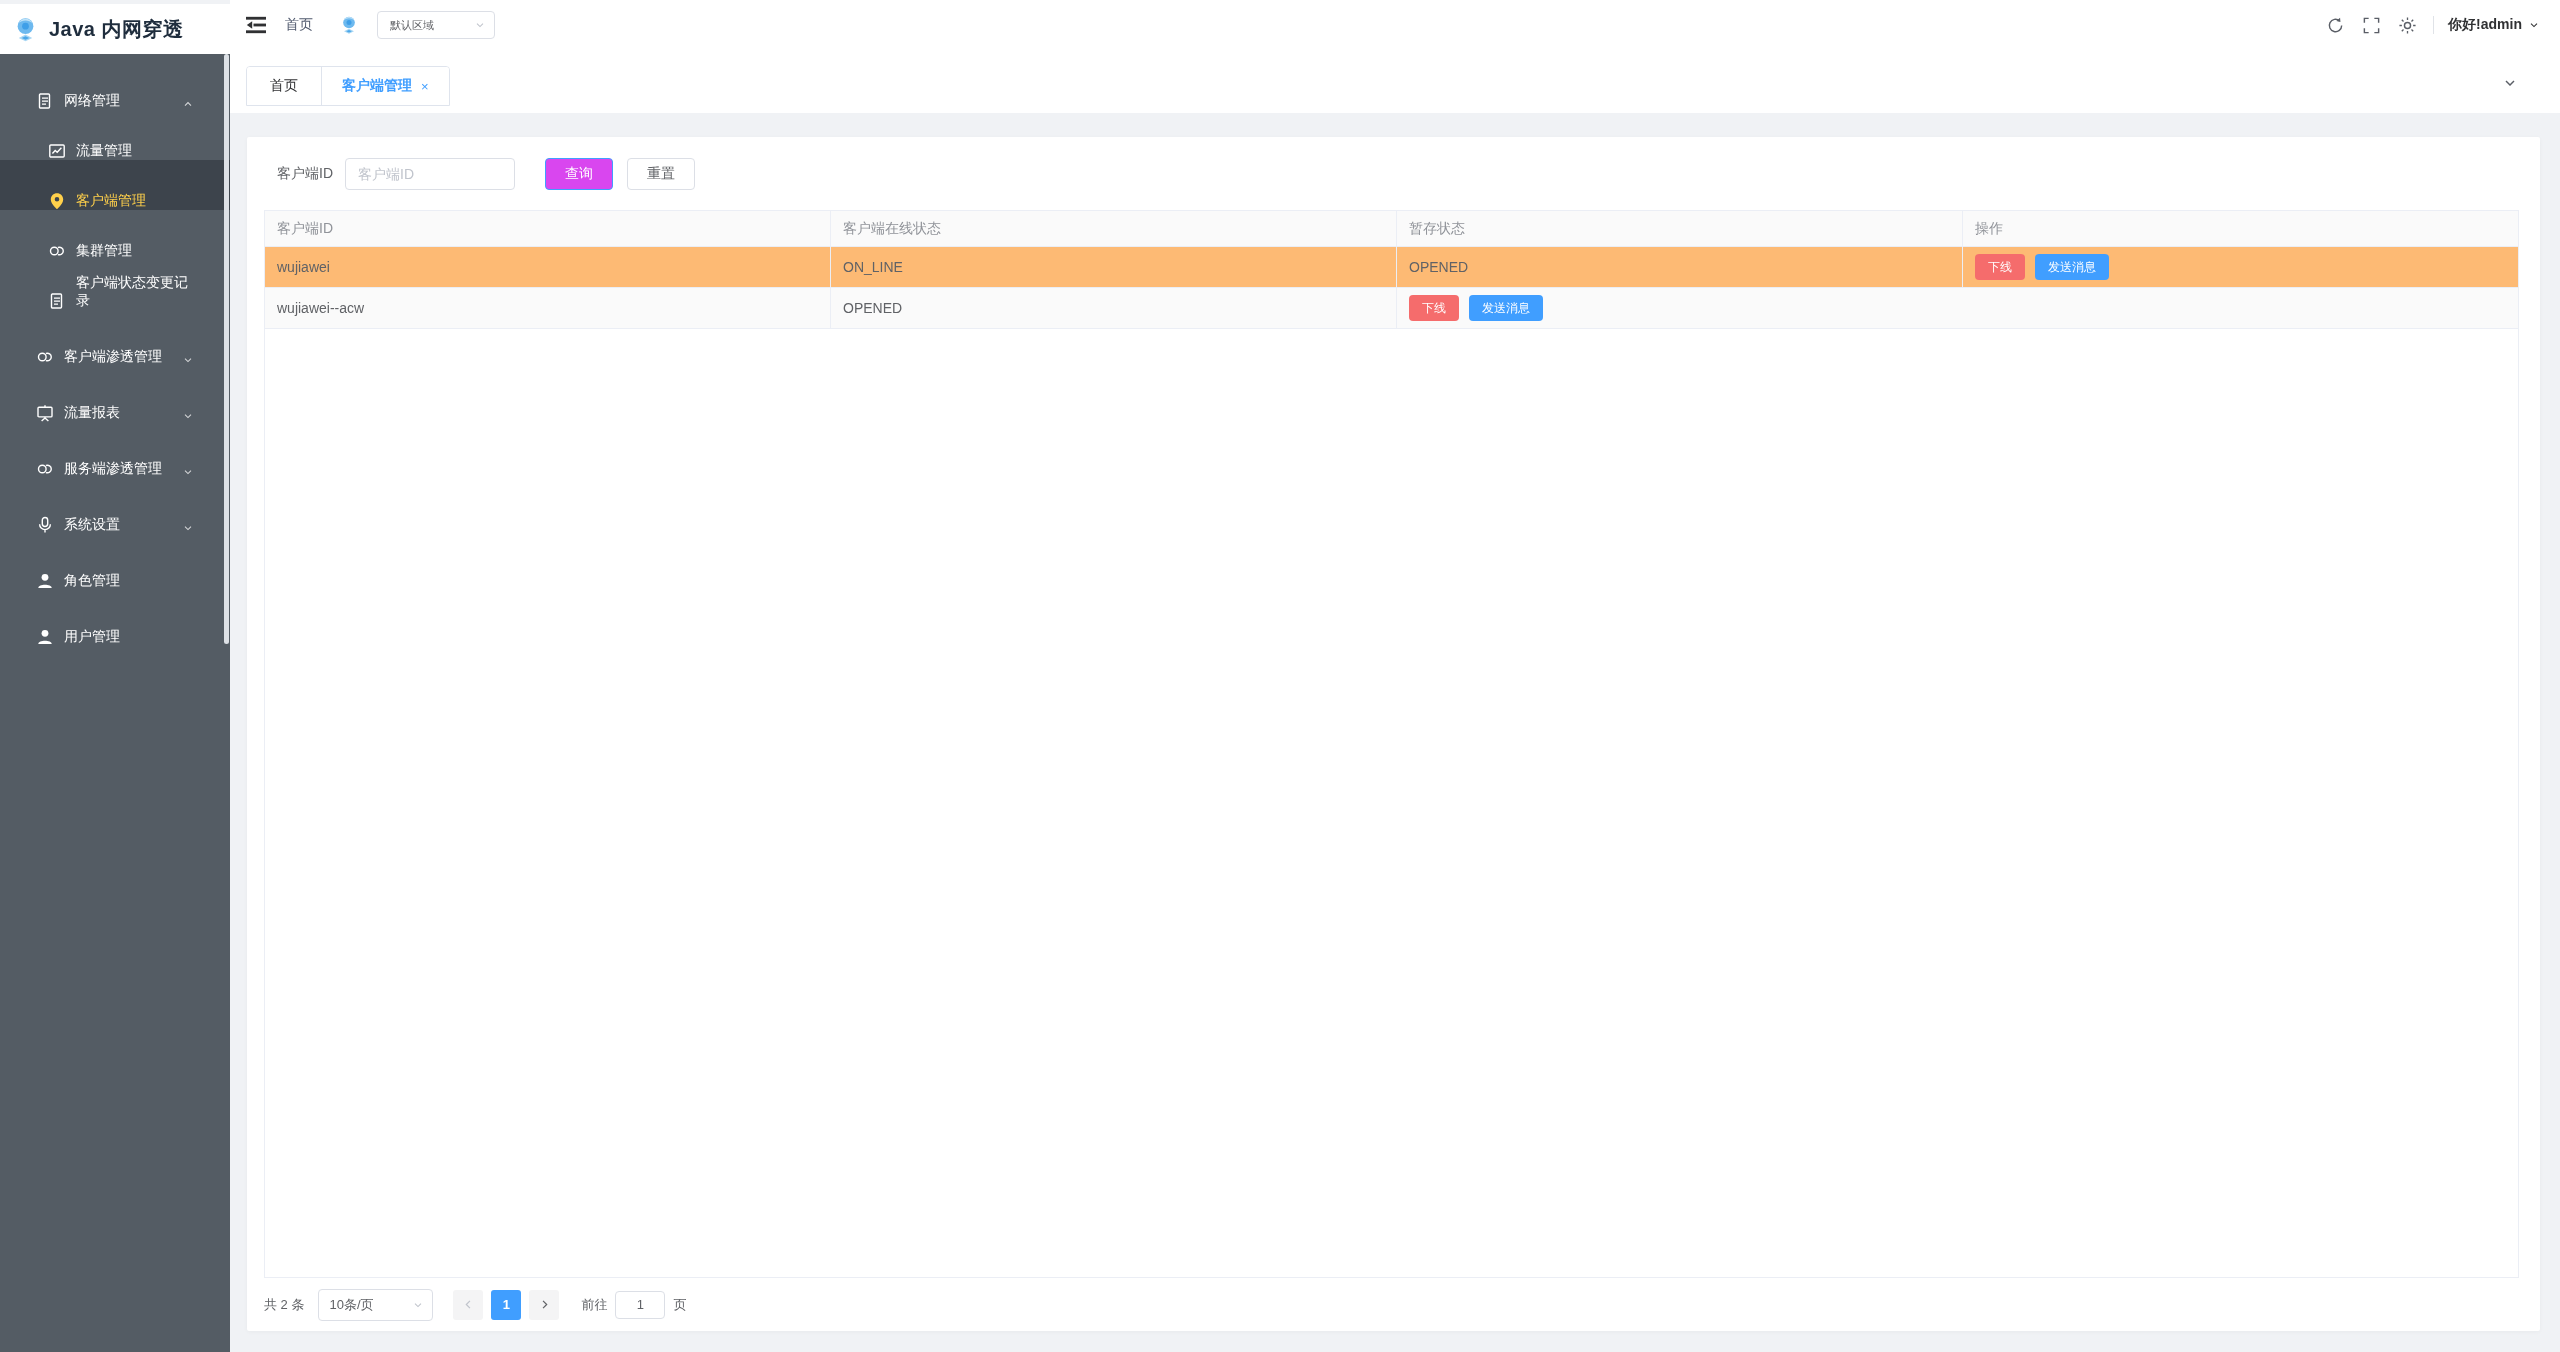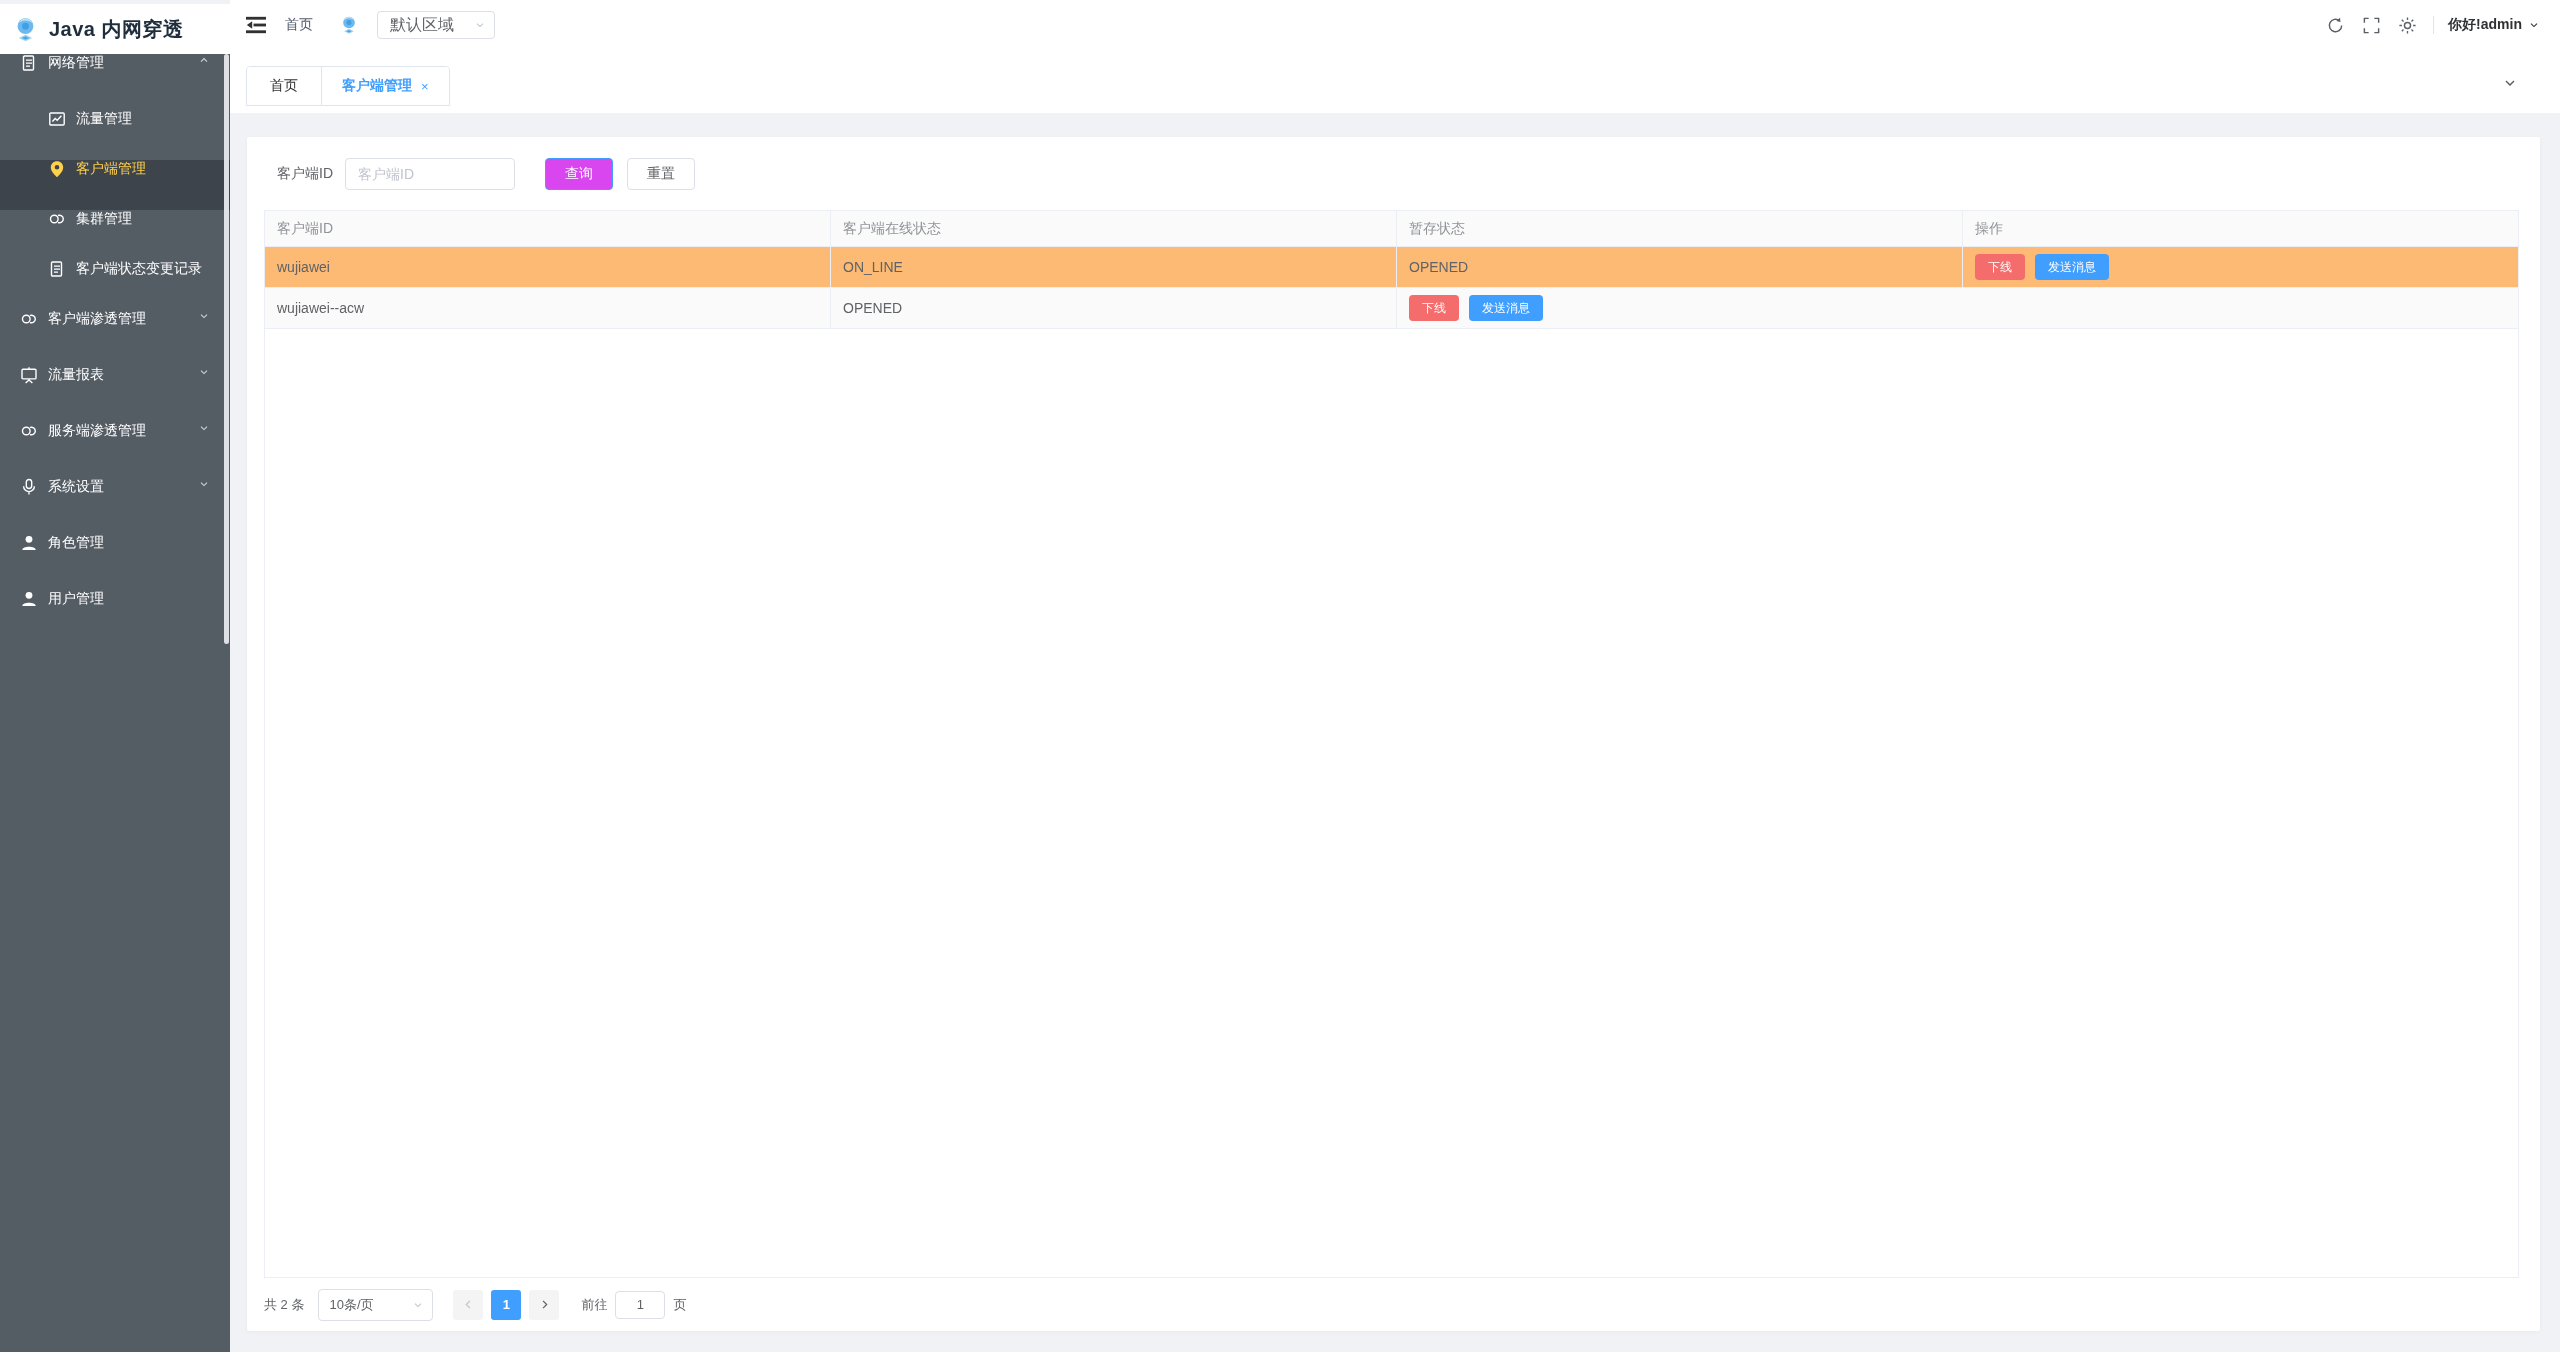--- a/index.html
+++ b/index.html
@@ -5,33 +5,33 @@
   * { margin:0; padding:0; box-sizing:border-box; }
   html,body { width:2560px; height:1352px; overflow:hidden; }
   body { font-family:"Liberation Sans","DejaVu Sans",sans-serif; background:#f0f2f5; position:relative; color:#303133; }
   svg { display:block; }
 
   
   .sidebar { position:absolute; left:0; top:4px; width:230px; height:1352px; background:#545c64; z-index:3; }
   .logo-row { height:50px; background:#fff; display:flex; align-items:center; padding-left:12px; gap:10px; }
   .logo-title { font-size:20px; font-weight:bold; color:#1f2d3d; letter-spacing:.5px; }
   .menu { list-style:none; }
-  .menu-item { height:56px; display:flex; align-items:flex-start; padding:0 20px; color:#fff; font-size:14px; cursor:pointer; }
+  .menu-item { height:56px; display:flex; align-items:flex-end; padding:0 36px; color:#fff; font-size:14px; cursor:pointer; }
   .menu-item .mi-icon { width:18px; height:18px; margin-right:10px; flex:none; }
   .menu-item .chev { margin-left:auto; width:12px; height:12px; opacity:.75; }
   .sub-item { height:50px; padding-left:48px; }
   .sub-item.active { background:#3d444c; color:#ffd04b; }
   .sb-thumb { position:absolute; top:50px; right:1px; width:5px; height:590px; background:#dde1e6; border-radius:3px; }
 
   
   .header { position:absolute; left:230px; top:0; width:2330px; height:50px; background:#fff; display:flex; align-items:center; padding:0 20px 0 15px; z-index:2; }
   .hamburger { width:22px; height:20px; cursor:pointer; color:#303133; }
   .breadcrumb { margin-left:18px; font-size:14px; color:#515a6e; }
   .mini-orb { margin-left:26px; cursor:pointer; }
-  .region-select { margin-left:18px; width:118px; height:28px; border:1px solid #dcdfe6; border-radius:4px; display:flex; align-items:center; padding:0 8px 0 12px; font-size:16px; color:#606266; cursor:pointer; background:#fff; }
+  .region-select { margin-left:18px; width:118px; height:28px; border:1px solid #dcdfe6; border-radius:4px; display:flex; align-items:center; padding:0 8px 0 12px; font-size:11px; color:#606266; cursor:pointer; background:#fff; }
   .region-select .chev { margin-left:auto; color:#c0c4cc; }
   .header-right { margin-left:auto; display:flex; align-items:center; }
   .h-icon { width:19px; height:19px; color:#5a5e66; margin-left:17px; cursor:pointer; }
   .h-divider { width:1px; height:18px; background:#e0e3e8; margin:0 14px 0 16px; }
   .greeting { font-size:14px; color:#303133; font-weight:bold; cursor:pointer; display:flex; align-items:center; gap:6px; }
   .greeting .chev { color:#303133; }
 
   
   .tabbar { position:absolute; left:230px; top:50px; width:2330px; height:63px; background:#fff; display:flex; align-items:flex-end; padding:0 0 7px 16px; z-index:1; }
   .tabs-group { display:inline-flex; border:1px solid #dfe4ed; border-radius:4px 4px 0 0; overflow:hidden; height:40px; }

